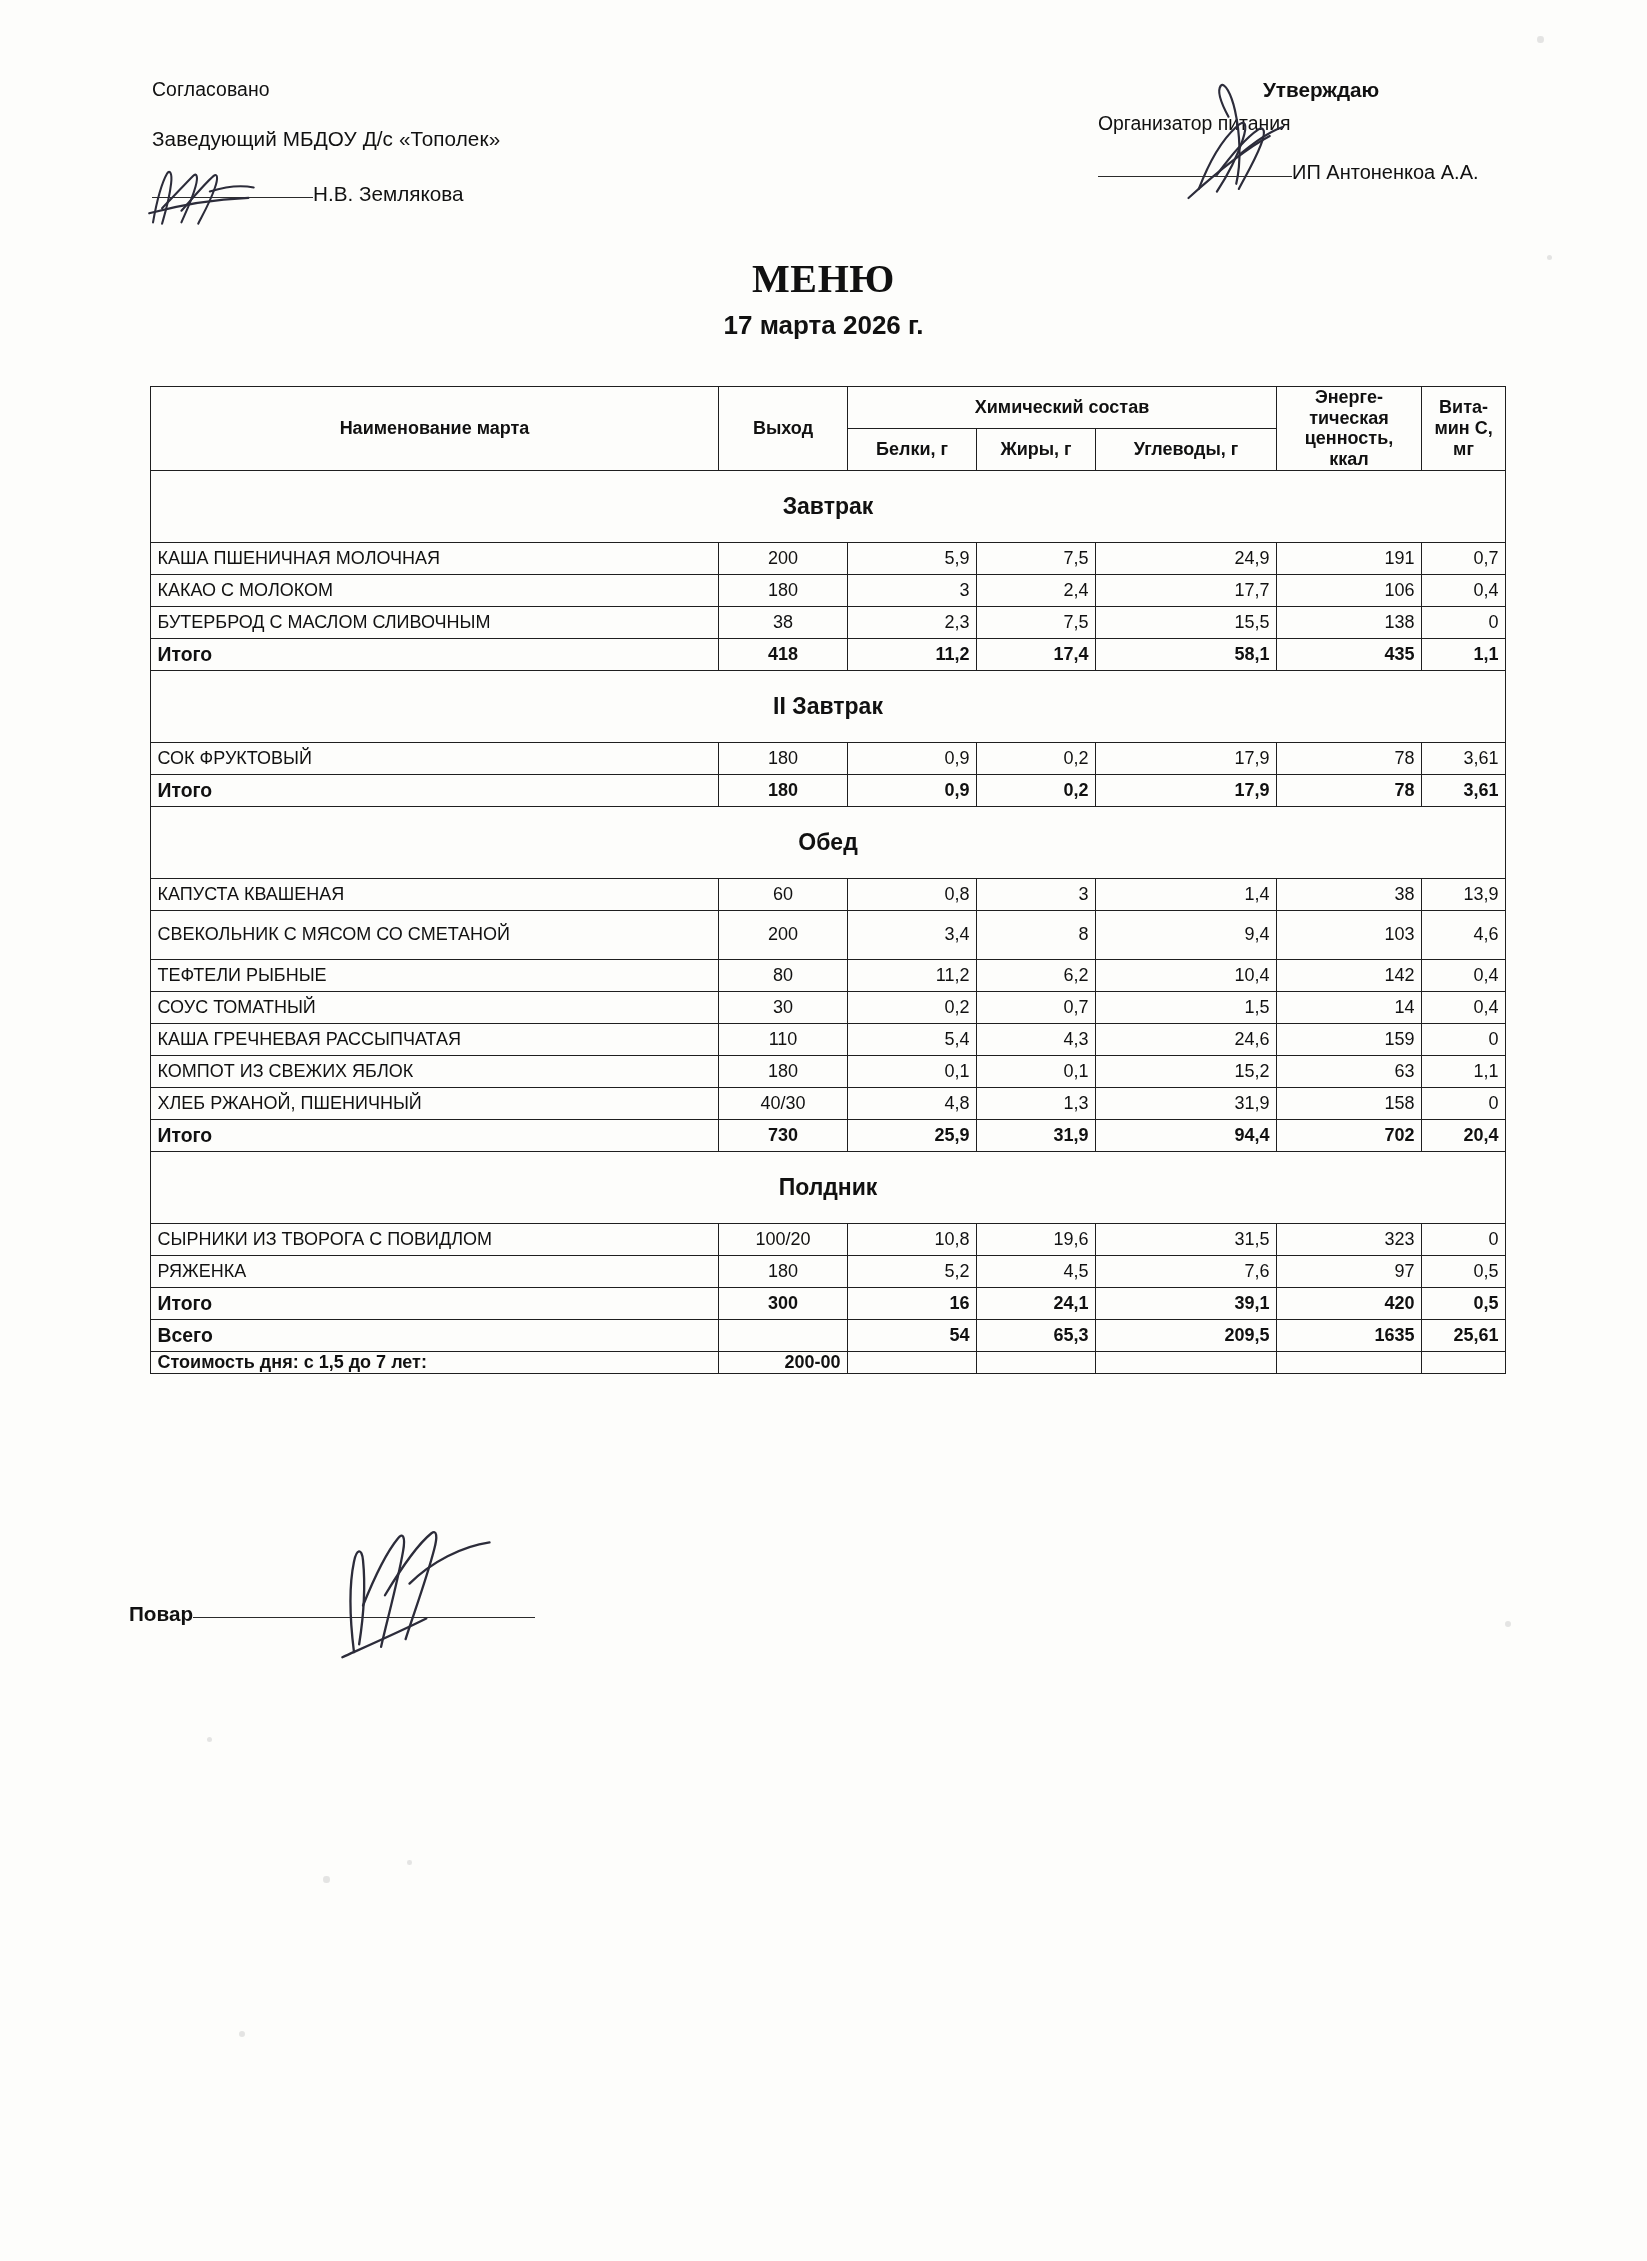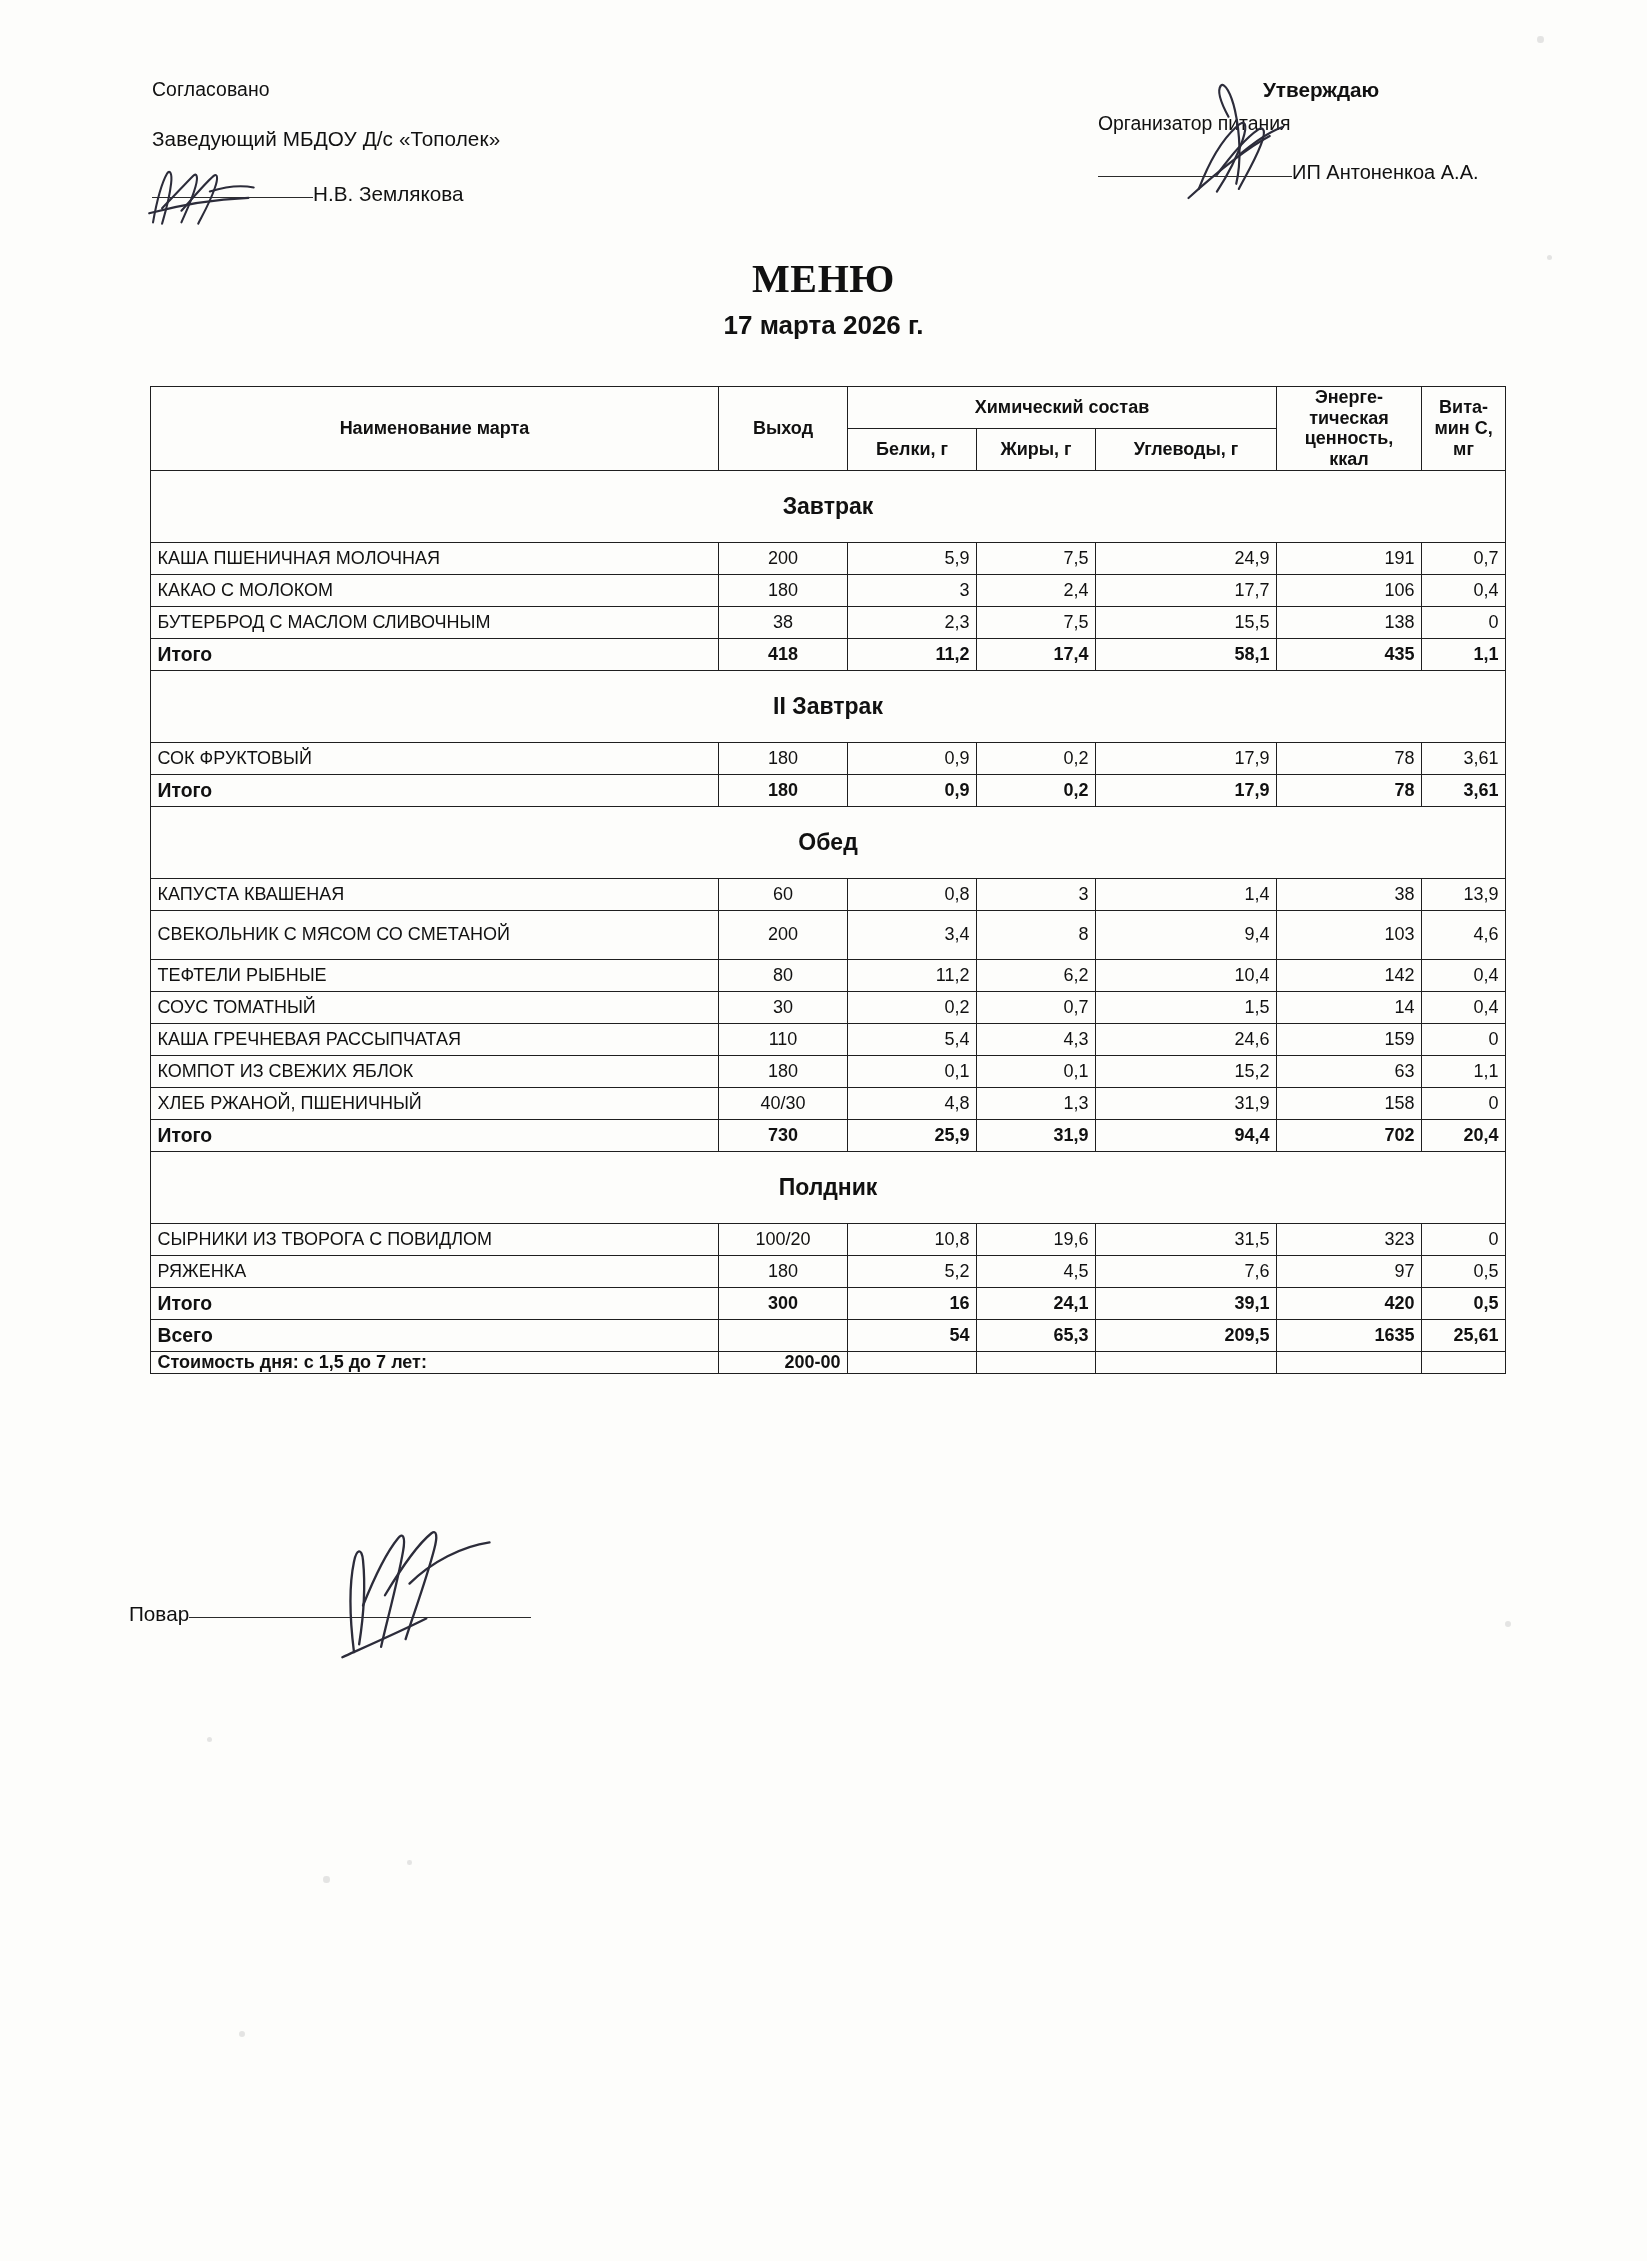--- a/index.html
+++ b/index.html
@@ -186,20 +186,21 @@
     padding-left: 3.9px;
   }
   td.nb { border: none; }
 
   
   .footer {
     position: absolute;
     top: 1602px;
     left: 129px;
     font-size: 20.7px;
+    font-weight: bold;
   }
   .footer .rule {
     display: inline-block;
     width: 342px;
     border-bottom: 1.3px solid #2b2b2b;
     vertical-align: 2.6px;
   }
 
   .speck {
     position: absolute;

